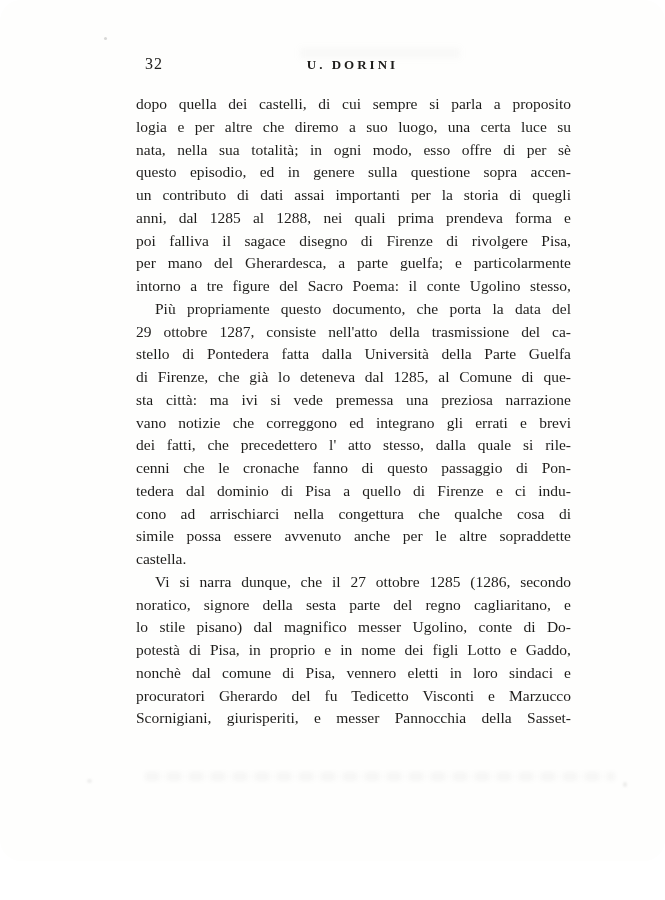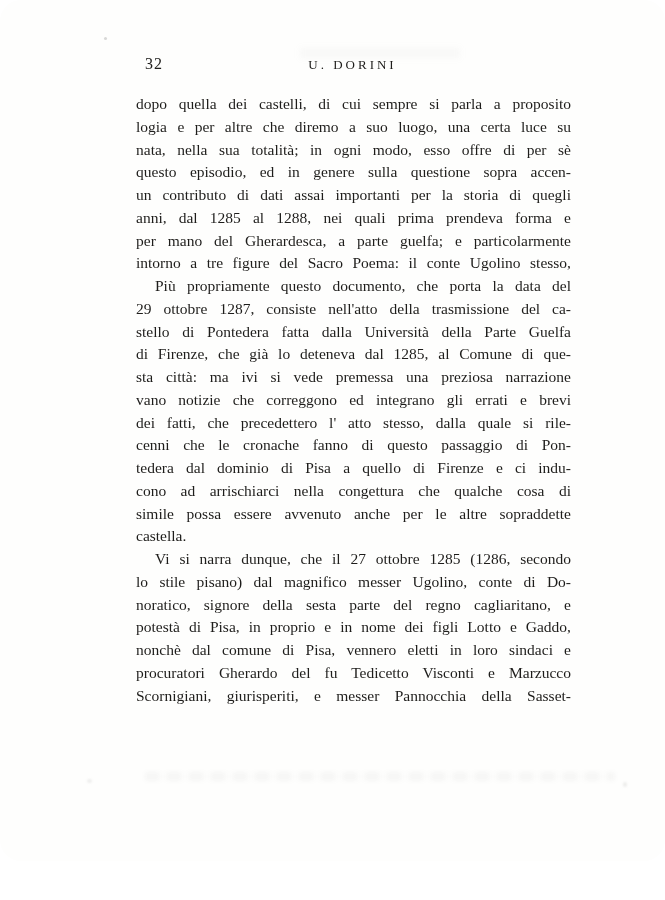--- a/index.html
+++ b/index.html
@@ -33,21 +33,21 @@
     letter-spacing: 1px;
   }
   .running {
     position: absolute;
     left: 0;
     right: 20px;
     top: 3px;
     text-align: center;
     font-size: 13px;
     letter-spacing: 3px;
-    font-weight: 400;
+    font-weight: 700;
   }
   
   .textblock {
     position: absolute;
     top: 93px;
     left: 136px;
     width: 435px;
     font-size: 15.5px;
     line-height: 22.75px;
   }
@@ -104,20 +104,21 @@
 
   <div class="textblock">
 
     <div>
       <div class="line">dopo quella dei castelli, di cui sempre si parla a proposito</div>
       <div class="line">logia e per altre che diremo a suo luogo, una certa luce su</div>
       <div class="line">nata, nella sua totalità; in ogni modo, esso offre di per sè</div>
       <div class="line">questo episodio, ed in genere sulla questione sopra accen-</div>
       <div class="line">un contributo di dati assai importanti per la storia di quegli</div>
       <div class="line">anni, dal 1285 al 1288, nei quali prima prendeva forma e</div>
+      <div class="line">poi falliva il sagace disegno di Firenze di rivolgere Pisa,</div>
       <div class="line">per mano del Gherardesca, a parte guelfa; e particolarmente</div>
       <div class="line">intorno a tre figure del Sacro Poema: il conte Ugolino stesso,</div>
     </div>
 
     <div>
       <div class="line indent">Più propriamente questo documento, che porta la data del</div>
       <div class="line">29 ottobre 1287, consiste nell'atto della trasmissione del ca-</div>
       <div class="line">stello di Pontedera fatta dalla Università della Parte Guelfa</div>
       <div class="line">di Firenze, che già lo deteneva dal 1285, al Comune di que-</div>
       <div class="line">sta città: ma ivi si vede premessa una preziosa narrazione</div>
@@ -125,22 +126,22 @@
       <div class="line">dei fatti, che precedettero l' atto stesso, dalla quale si rile-</div>
       <div class="line">cenni che le cronache fanno di questo passaggio di Pon-</div>
       <div class="line">tedera dal dominio di Pisa a quello di Firenze e ci indu-</div>
       <div class="line">cono ad arrischiarci nella congettura che qualche cosa di</div>
       <div class="line">simile possa essere avvenuto anche per le altre sopraddette</div>
       <div class="line end">castella.</div>
     </div>
 
     <div>
       <div class="line indent">Vi si narra dunque, che il 27 ottobre 1285 (1286, secondo</div>
+      <div class="line">noratico, signore della sesta parte del regno cagliaritano, e</div>
       <div class="line">lo stile pisano) dal magnifico messer Ugolino, conte di Do-</div>
-      <div class="line">noratico, signore della sesta parte del regno cagliaritano, e</div>
       <div class="line">potestà di Pisa, in proprio e in nome dei figli Lotto e Gaddo,</div>
       <div class="line">nonchè dal comune di Pisa, vennero eletti in loro sindaci e</div>
       <div class="line">procuratori Gherardo del fu Tedicetto Visconti e Marzucco</div>
       <div class="line">Scornigiani, giurisperiti, e messer Pannocchia della Sasset-</div>
     </div>
 
   </div>
 
   <div class="ghostsmudge"></div>
   <div class="ghostline"></div>

